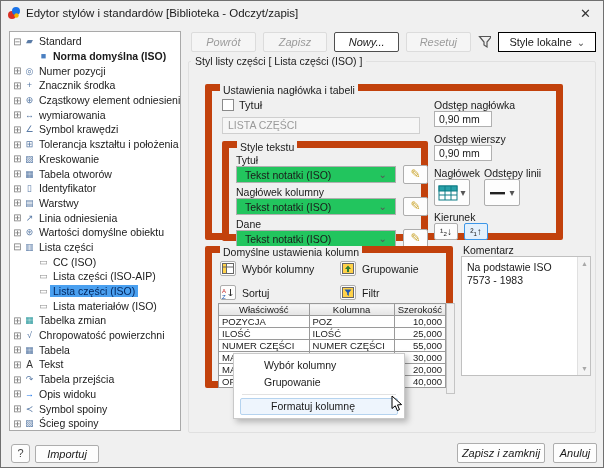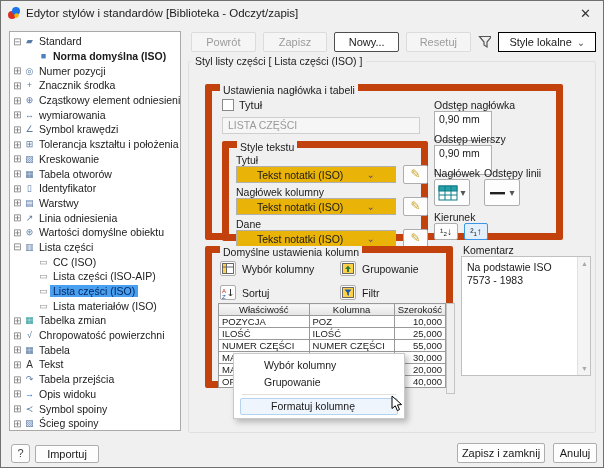--- a/index.html
+++ b/index.html
@@ -17,21 +17,21 @@
   .texp { width:11px; text-align:center; color:#7a7a7a; font-size:10px; flex:0 0 11px; }
   .ticon { width:13px; text-align:center; color:#5a7ba6; font-size:9px; flex:0 0 13px; }
   .tlbl { padding:0 3px; }
   .ind1 { padding-left:14px; }
   .b .tlbl { font-weight:bold; }
   .sel .tlbl { background:#4aa0f0; color:#00245c; }
   .gray .ticon{ color:#8a8a8a; }
 
   
   .help-btn { position:absolute; left:10px; top:443px; width:19px; height:19px; border:1px solid #adadad; background:#fdfdfd; border-radius:3px; font-size:11px; color:#444; text-align:center; line-height:17px; }
-  .btn { border:1px solid #adadad; background:#fdfdfd; font-size:11px; text-align:center; color:#1a1a1a; }
+  .btn { border:1px solid #adadad; background:#fdfdfd; font-size:11px; text-align:center; color:#1a1a1a;font-style:italic; }
   .import-btn { position:absolute; left:34px; top:444px; width:64px; height:18px; line-height:16px; border-radius:2px; }
   .savclose-btn { position:absolute; left:456px; top:442px; width:88px; height:20px; line-height:18px; border-radius:2px; }
   .cancel-btn { position:absolute; left:552px; top:442px; width:44px; height:20px; line-height:18px; border-radius:2px; }
 
   
   .toolbar { position:absolute; left:190px; top:31px; right:7px; height:20px; display:flex; align-items:center; gap:7px; }
   .tbtn { width:70px; height:20px; line-height:18px; border-radius:2px; }
   .tbtn.disabled { color:#9b9b9b; background:#f5f5f5; border-color:#dcdcdc; }
   .tbtn.default { border:1px solid #4f4f4f; background:#fff; }
   .funnel { margin-left:auto; }
@@ -45,26 +45,26 @@
 
   .fs { position:absolute; border:7px solid #c2410c; border-radius:2px; background:#f0f0f0; }
   .fs > .legend { position:absolute; top:-7px; left:8px; background:#f0f0f0; padding:0 3px; font-size:10.5px; white-space:nowrap; }
 
   .fs1 { left:16px; top:22px; width:358px; height:156px; }
   .cbrow { position:absolute; left:10px; top:8px; display:flex; align-items:center; gap:5px; }
   .cbox { width:12px; height:12px; border:1px solid #8a8a8a; background:#fff; }
   .dis-input { position:absolute; left:10px; top:26px; width:198px; height:17px; border:1px solid #cfcfcf; background:#f6f6f6; color:#9a9a9a; font-size:10.5px; line-height:15px; padding:0 5px; }
   .fs2 { left:10px; top:50px; width:206px; height:100px; }
   .strow-lbl { position:absolute; left:7px; font-size:10.5px; }
-  .combo { position:absolute; left:7px; width:160px; height:17px; border:1px solid #b0b0b0; background:#eab308; display:flex; align-items:center; padding:0 20px; font-size:10.5px; }
+  .combo { position:absolute; left:7px; width:160px; height:17px; border:1px solid #b0b0b0; background:#22c55e; display:flex; align-items:center; padding:0 8px; font-size:10.5px; }
   .combo .cv { flex:1; white-space:nowrap; overflow:hidden; }
   .pencil-btn { position:absolute; left:174px; width:25px; height:19px; border:1px solid #adadad; background:#fdfdfd; border-radius:2px; text-align:center; line-height:17px; font-size:12px; color:#c9a227; }
 
   .rcol-lbl { position:absolute; font-size:10.5px; white-space:nowrap; }
-  .mini-input { position:absolute; width:58px; height:30px; border:1px solid #b0b0b0; background:#fff; font-size:10.5px; line-height:14px; padding:0 4px; }
+  .mini-input { position:absolute; width:58px; height:16px; border:1px solid #b0b0b0; background:#fff; font-size:10.5px; line-height:14px; padding:0 4px; }
   .icon-drop { position:absolute; width:36px; height:27px; border:1px solid #adadad; background:#fdfdfd; border-radius:2px; display:flex; align-items:center; justify-content:center; gap:2px; }
   .dir-btn { position:absolute; width:24px; height:17px; border:1px solid #adadad; background:#fdfdfd; border-radius:2px; text-align:center; line-height:15px; font-size:10px; }
   .dir-btn.on { border:1px solid #3b96e8; background:#e3f0fc; }
 
   .fs3 { left:16px; top:184px; width:248px; height:142px; }
   .gbtn { position:absolute; display:flex; align-items:center; gap:6px; font-size:10.5px; white-space:nowrap; }
   .gicon { width:16px; height:15px; border:1px solid #adadad; background:#fdfdfd; border-radius:2px; display:flex; align-items:center; justify-content:center; }
 
   table.cols { position:absolute; left:6px; top:50px; border-collapse:collapse; table-layout:fixed; font-size:9.5px; background:#fff; }
   table.cols th, table.cols td { border:1px solid #9a9a9a; height:12px; padding:0 3px; overflow:hidden; white-space:nowrap; }

